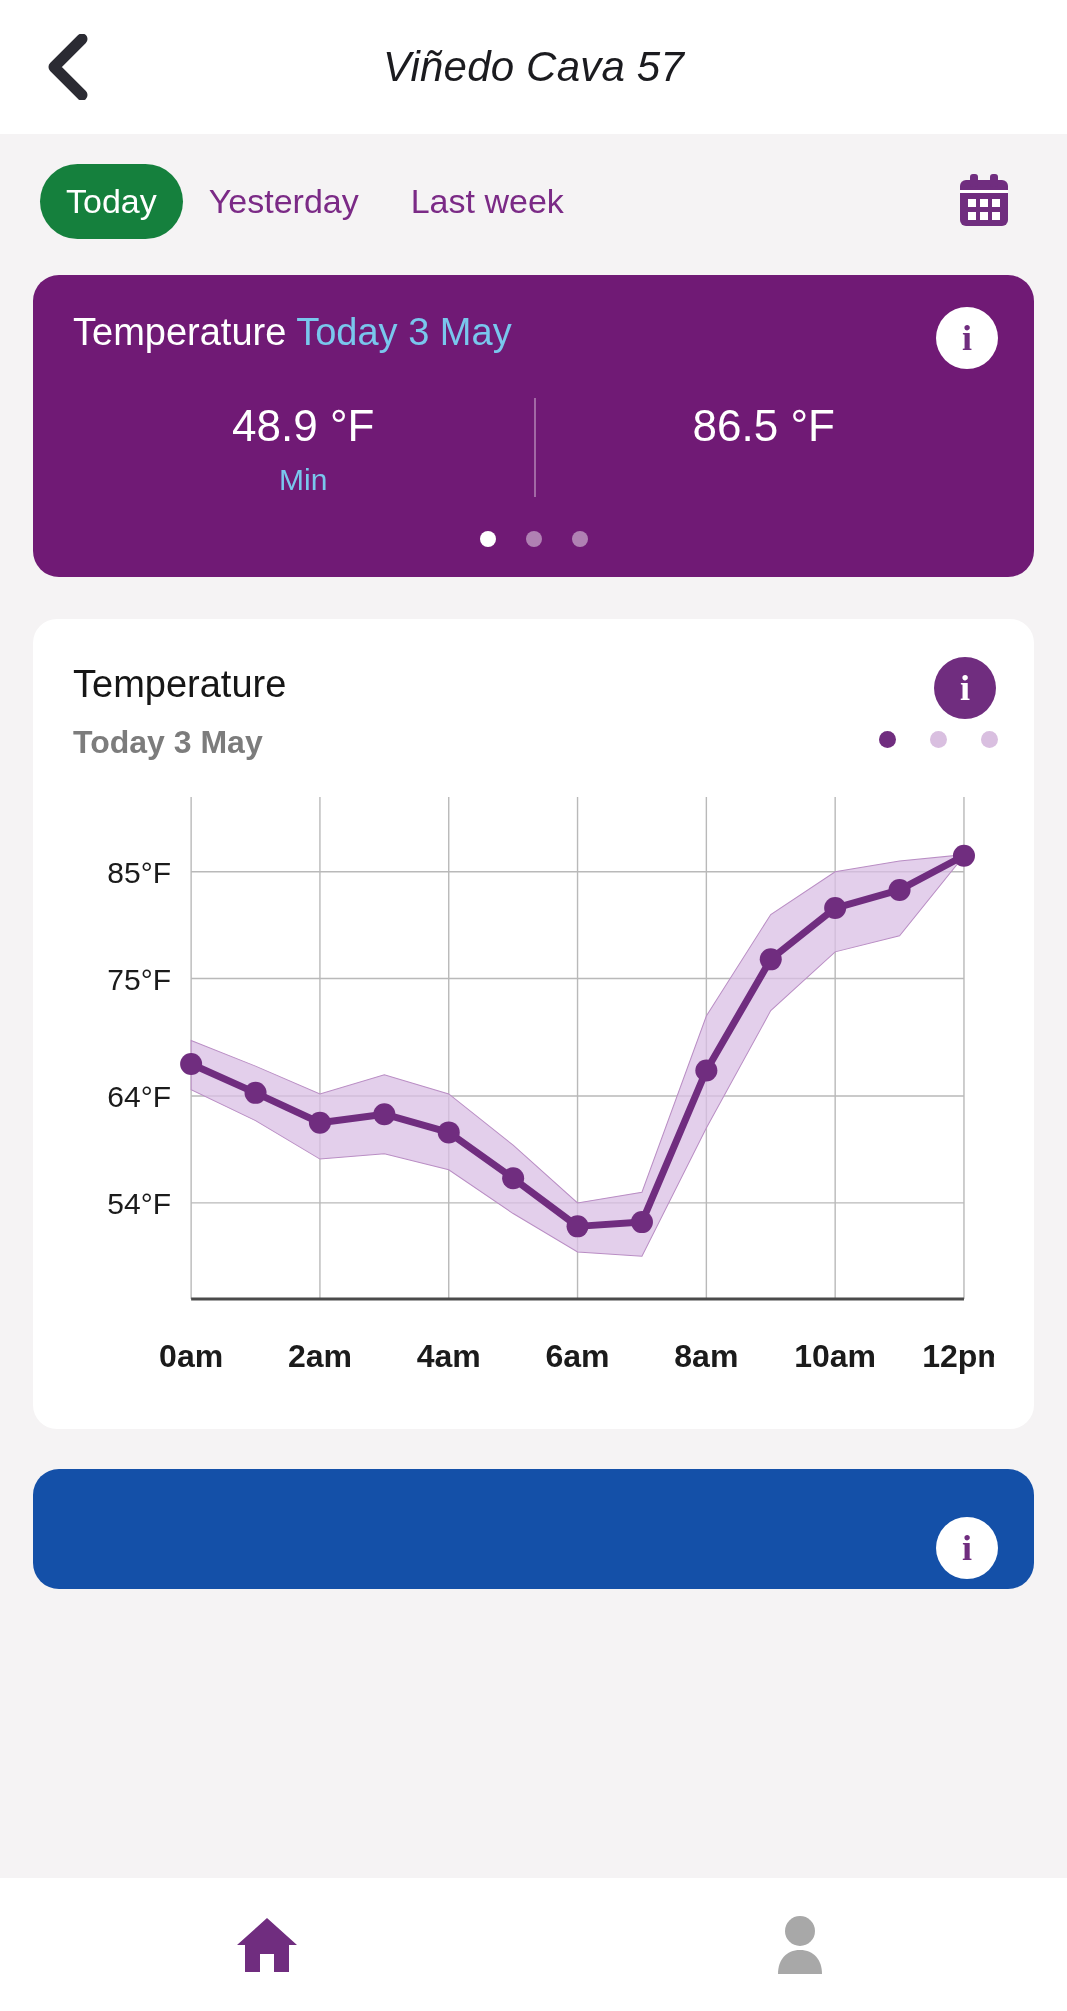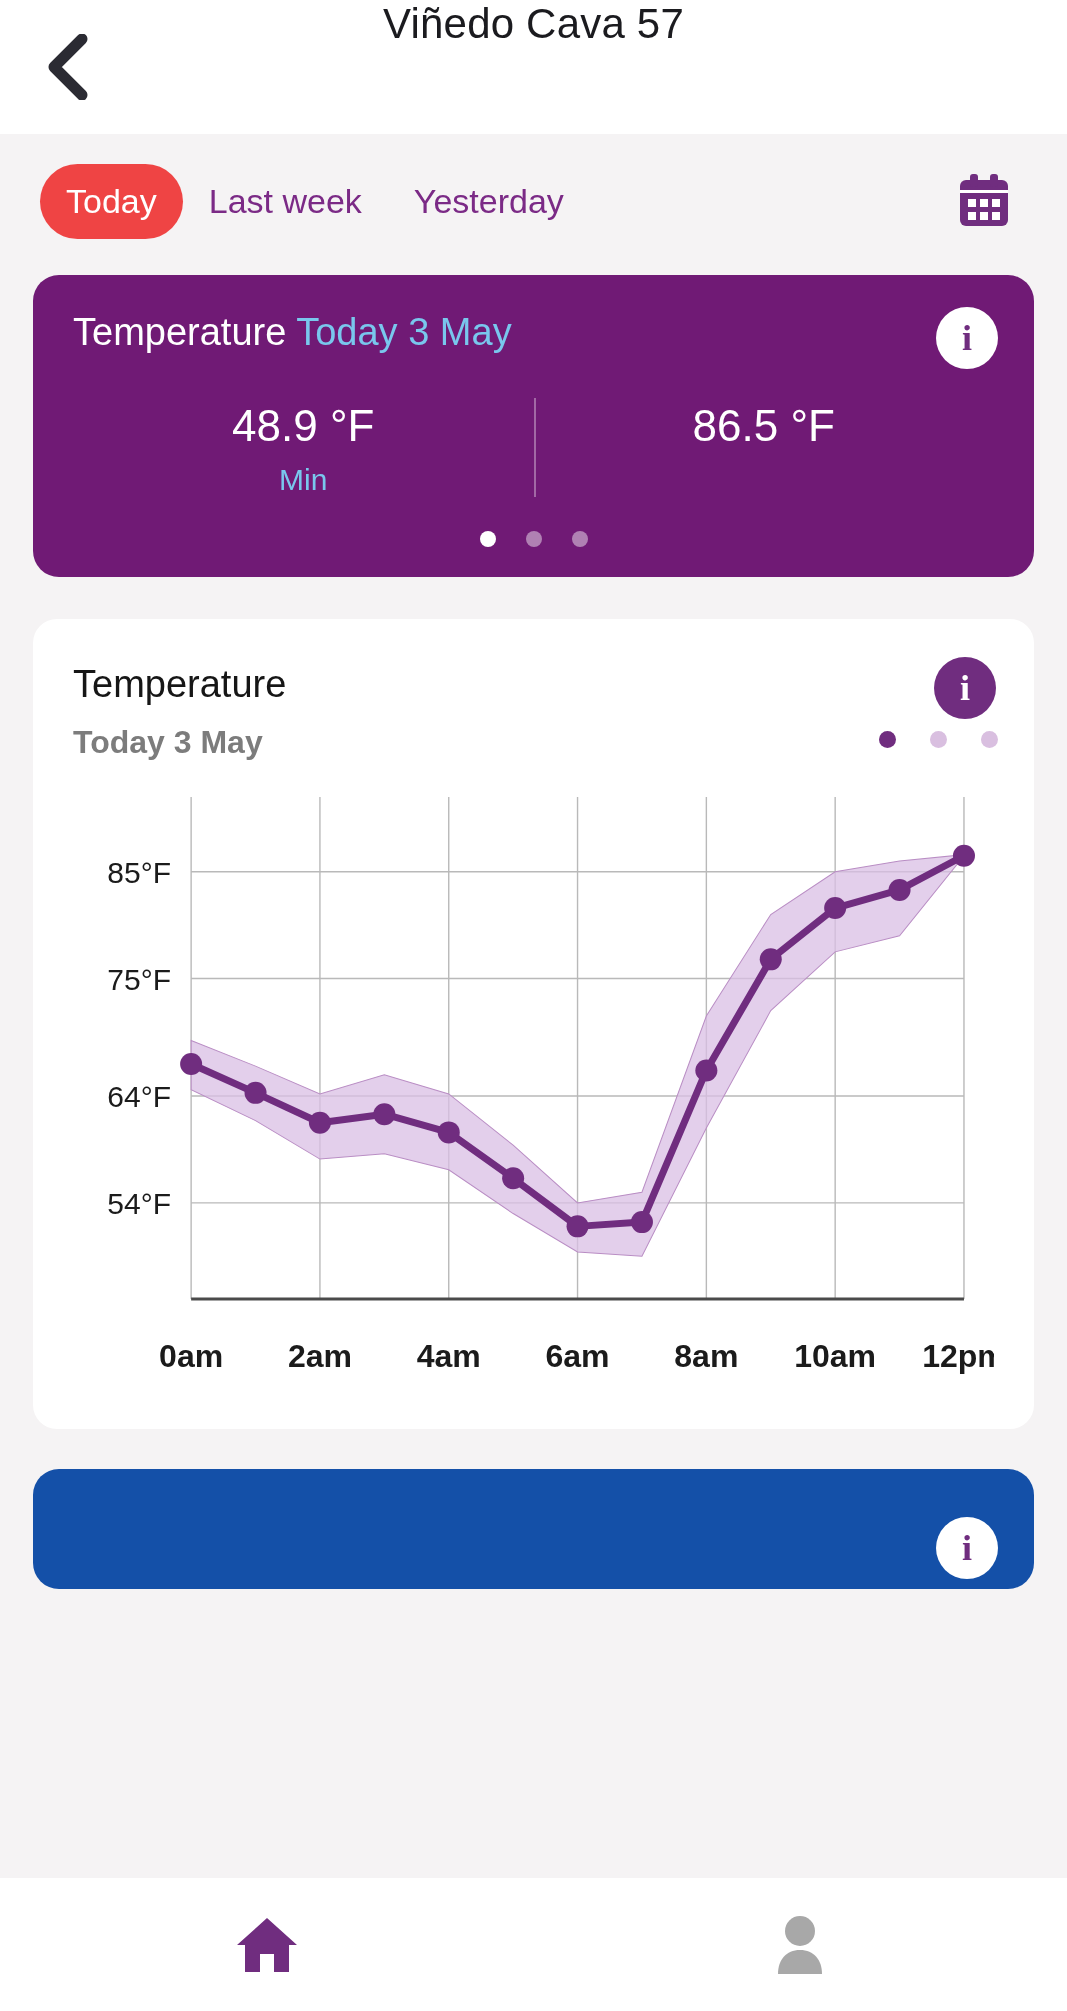--- a/index.html
+++ b/index.html
@@ -17,22 +17,24 @@
     background: #f5f3f4;
     display: flex;
     flex-direction: column;
   }
 
   
   .header {
     height: 134px;
     background: #ffffff;
     display: flex;
-    position: relative;
-    flex: 0 0 auto;
+    align-items: center;
+    position: relative;
+    flex: 0 0 auto;
+    font-style: italic;
   }
   .back-btn {
     position: absolute;
     left: 36px;
     top: 50%;
     transform: translateY(-50%);
     width: 62px;
     height: 72px;
     display: flex;
     align-items: center;
@@ -58,21 +60,21 @@
   }
   .tab {
     font-size: 34px;
     color: #7b2a86;
     padding: 18px 26px;
     border-radius: 45px;
     white-space: nowrap;
     cursor: pointer;
   }
   .tab.active {
-    background: #ef4444;
+    background: #15803d;
     color: #ffffff;
   }
   .cal-btn {
     margin-left: auto;
     margin-right: 22px;
     width: 62px;
     height: 62px;
     display: flex;
     align-items: center;
     justify-content: center;
@@ -242,22 +244,22 @@
     <div class="back-btn">
       <svg width="46" height="66" viewBox="0 0 46 66">
         <path d="M38 5 L10 33 L38 61" fill="none" stroke="#2b2b33" stroke-width="11" stroke-linecap="round" stroke-linejoin="round"></path>
       </svg>
     </div>
     <div class="header-title">Viñedo Cava 57</div>
   </div>
 
   <div class="tabs-row">
     <div class="tab active">Today</div>
+    <div class="tab">Yesterday</div>
     <div class="tab">Last week</div>
-    <div class="tab">Yesterday</div>
     <div class="cal-btn">
       <svg width="54" height="56" viewBox="0 0 54 56">
         <rect x="3" y="6" width="48" height="46" rx="6" fill="#702d7f"></rect>
         <rect x="13" y="0" width="8" height="13" rx="3" fill="#702d7f"></rect>
         <rect x="33" y="0" width="8" height="13" rx="3" fill="#702d7f"></rect>
         <rect x="3" y="16" width="48" height="3" fill="#ffffff"></rect>
         <rect x="11" y="25" width="8" height="8" fill="#ffffff"></rect>
         <rect x="23" y="25" width="8" height="8" fill="#ffffff"></rect>
         <rect x="35" y="25" width="8" height="8" fill="#ffffff"></rect>
         <rect x="11" y="38" width="8" height="8" fill="#ffffff"></rect>

